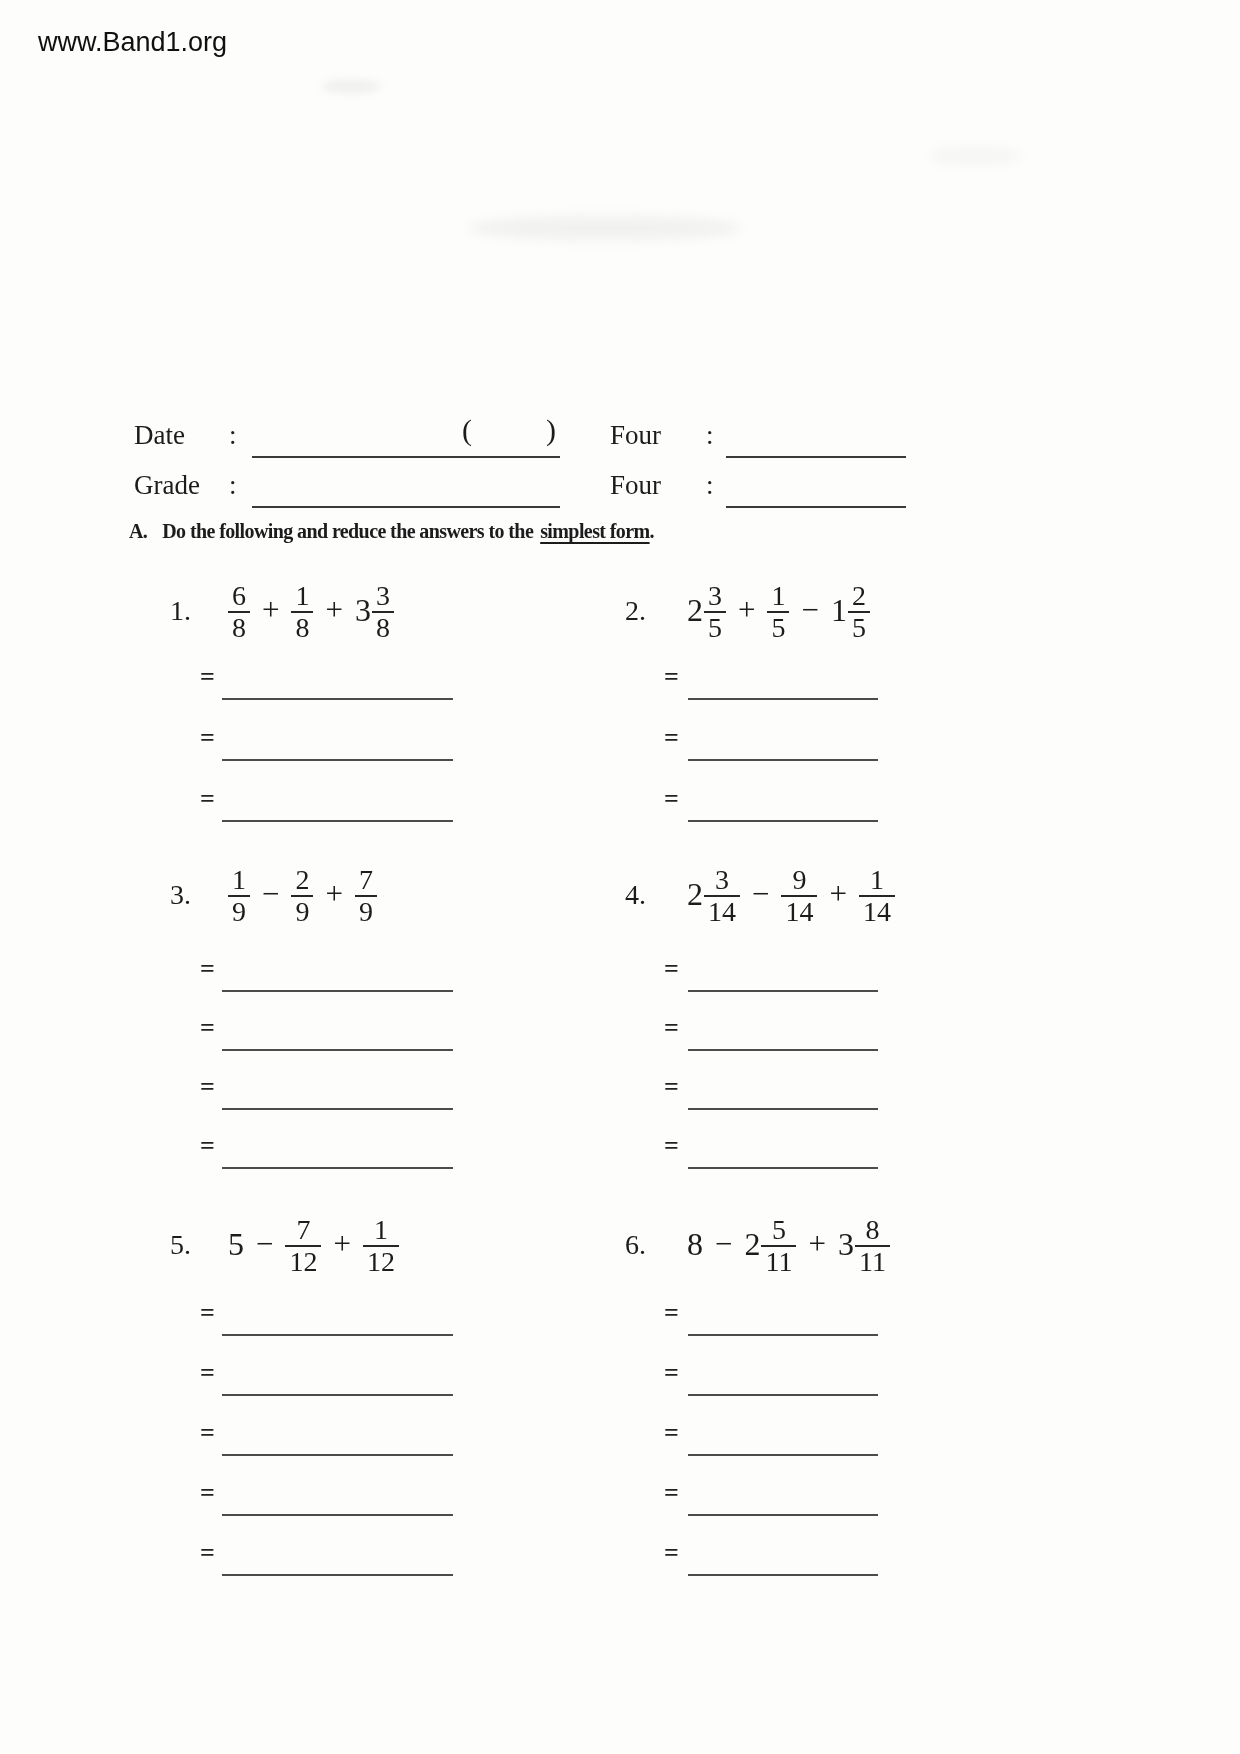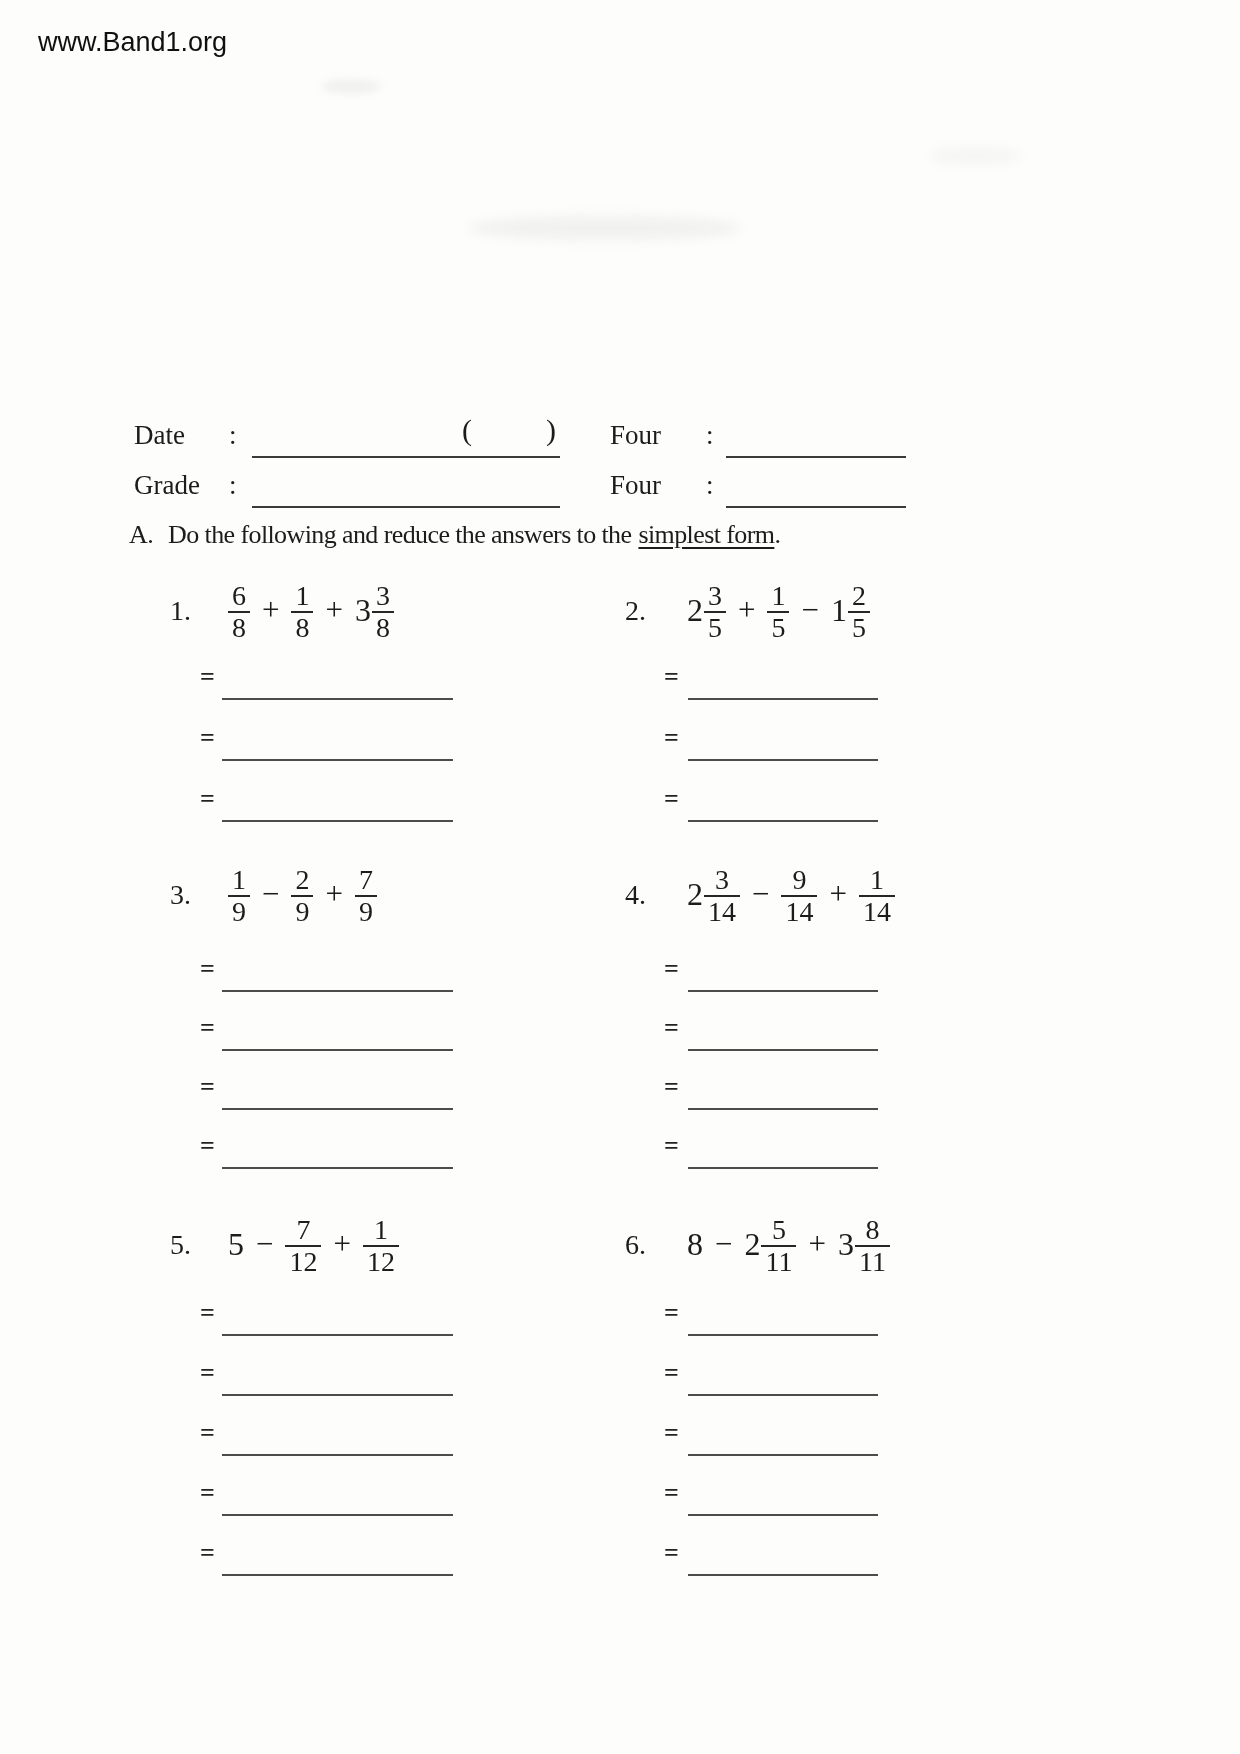--- a/index.html
+++ b/index.html
@@ -26,21 +26,21 @@
   .a3 { left:930px; top:148px; width:90px;  height:16px; opacity:0.07; filter:blur(6px); }
 
   
   .flabel, .fcolon { position:absolute; font-size:27px; }
   .fline  { position:absolute; height:28px; border-bottom:2px solid #3a3a3a; }
   .paren  { position:absolute; font-size:30px; }
 
   
   .heading {
     position:absolute; left:129px; top:520px; white-space:nowrap;
-    font-size:26px; font-weight:normal; letter-spacing:-0.6px;
+    font-size:20px; font-weight:bold; letter-spacing:-0.6px;
   }
   .heading .hprefix { margin-right:15px; }
   .heading .underl { margin-left:7px; text-decoration:underline; text-decoration-thickness:2px; text-underline-offset:4px; }
 
   
   .problem { position:absolute; height:64px; line-height:64px; white-space:nowrap; }
   .pnum { display:inline-block; vertical-align:middle; font-size:28px; }
   .expr { display:inline-block; vertical-align:middle; }
   .expr .op    { display:inline-block; vertical-align:middle; font-size:31px; margin:0 12px; position:relative; top:-2px; }
   .expr .whole { display:inline-block; vertical-align:middle; font-size:32px; position:relative; top:-2px; }

